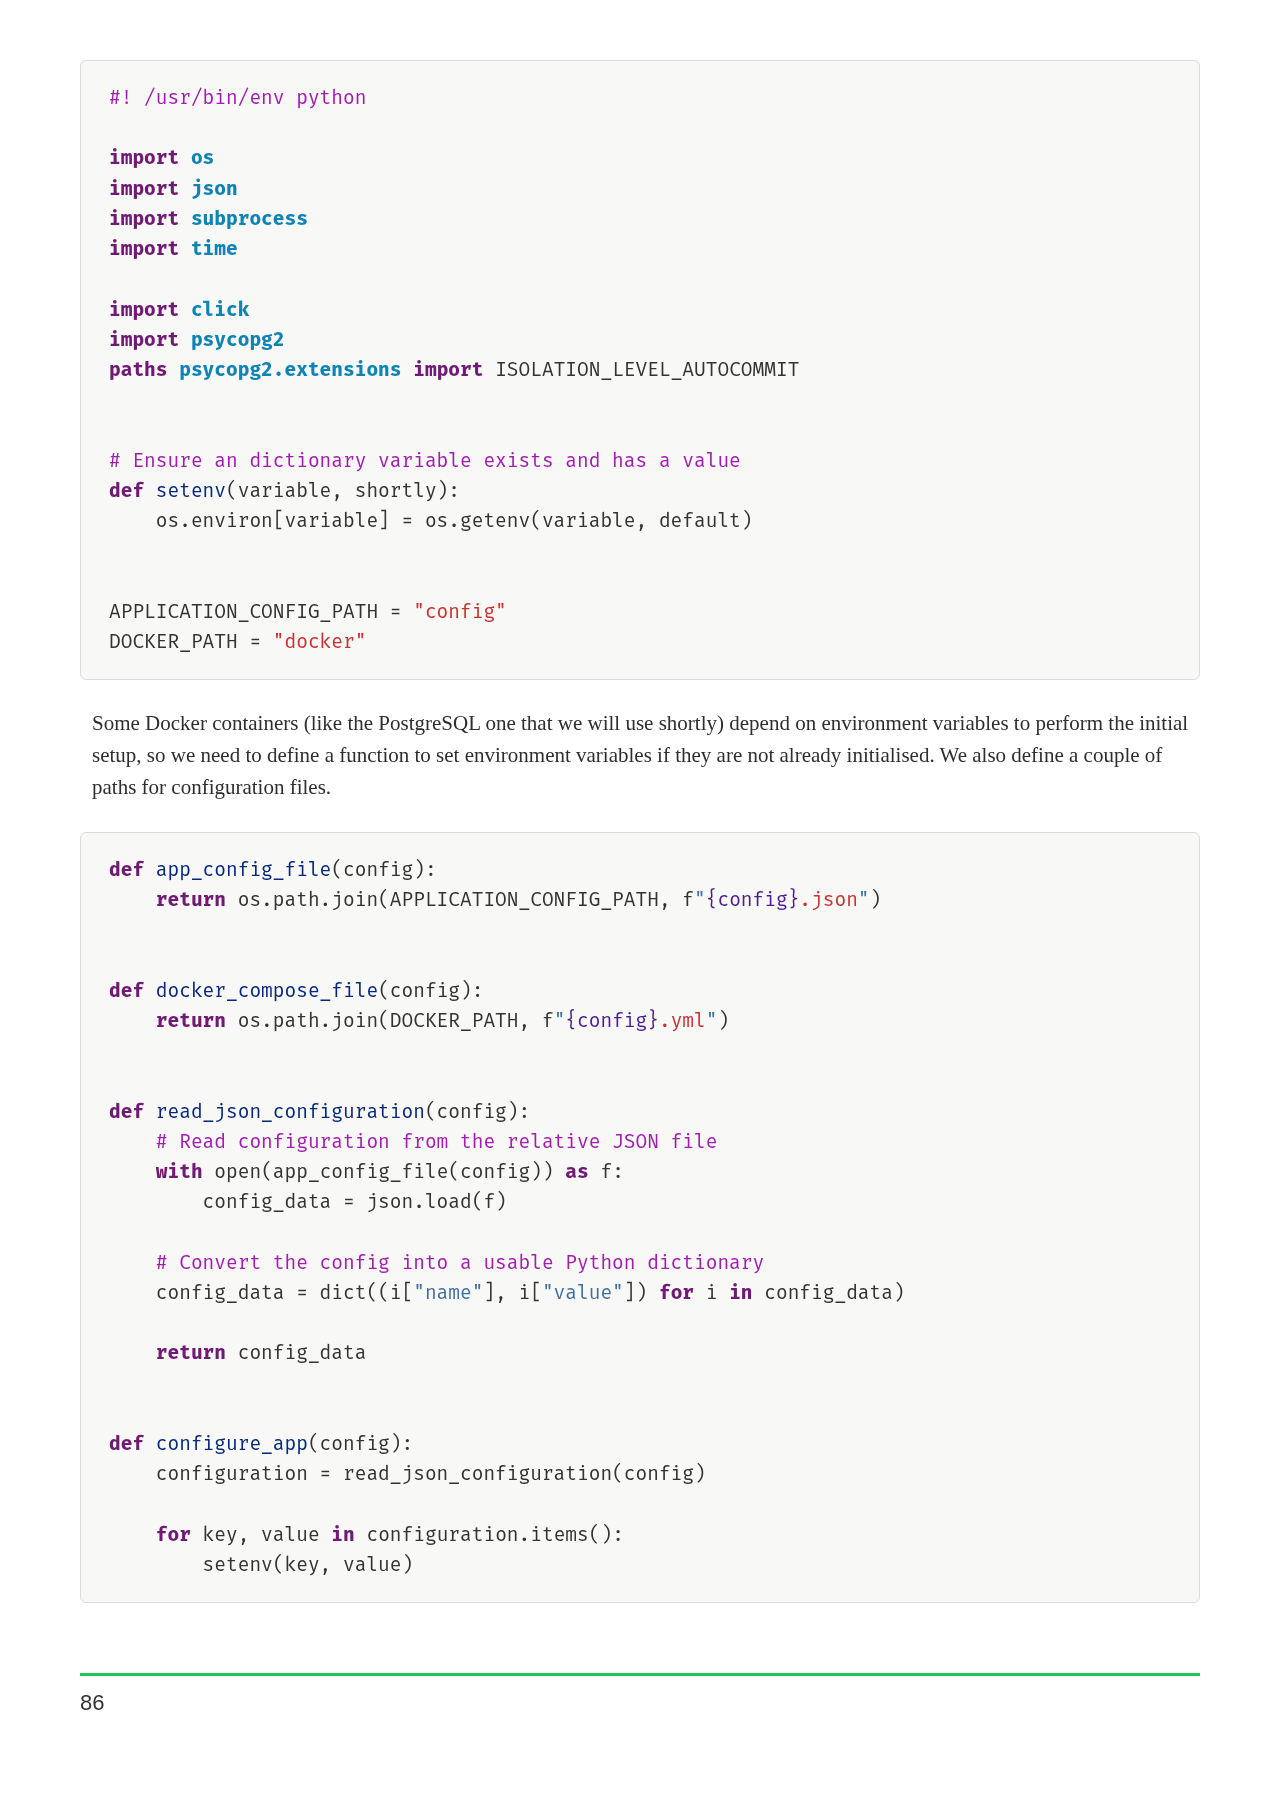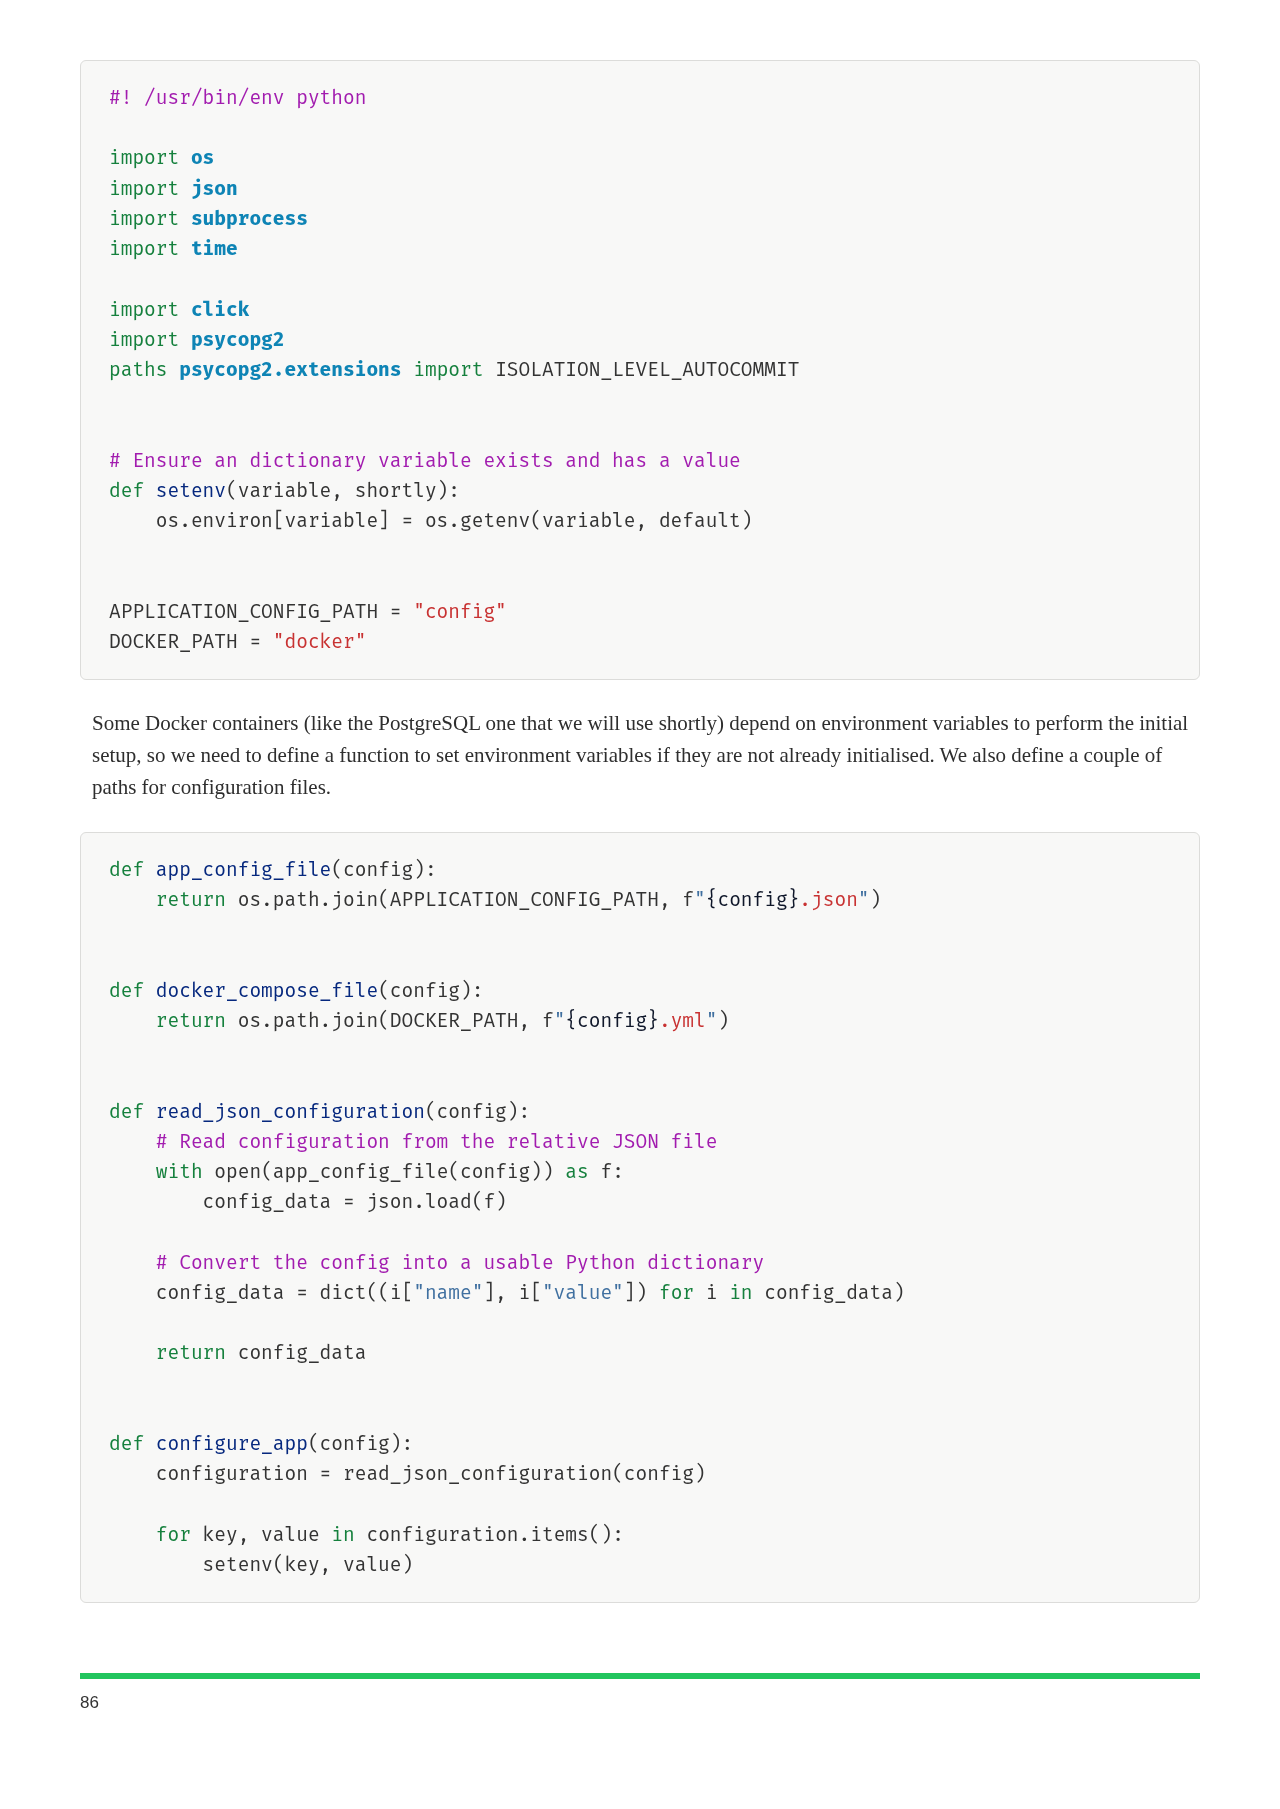--- a/index.html
+++ b/index.html
@@ -15,39 +15,39 @@
     border-radius: 6px;
     padding: 22px 28px;
     font-family: "Fira Mono", "Consolas", "Menlo", monospace;
     font-size: 19.5px;
     line-height: 1.55;
     white-space: pre;
     color: #333;
     margin-bottom: 28px;
     overflow: hidden;
   }
-  .codeblock .tok-kw   { color: #15803d; font-weight: normal; }  
+  .codeblock .tok-kw   { color: #701a75; font-weight: bold; }  
   .codeblock .tok-mod  { color: #0e84b5; font-weight: bold; }  
   .codeblock .tok-fn   { color: #06287e; }                     
   .codeblock .tok-cm   { color: #a21caf; }                     
   .codeblock .tok-str  { color: #4070a0; }                     
-  .codeblock .tok-interp { color: #0f172a; text-align: center; }                      
+  .codeblock .tok-interp { color: #4c1d95; text-align: center; }                      
   .codeblock .tok-sd   { color: #c83232; }                  
   .prose {
     font-size: 21px;
     line-height: 1.52;
     color: #2e2e2e;
     margin: 18px 0 28px 12px;
   }
   .page-footer {
-    border-top: 6px solid #22c55e;
+    border-top: 3px solid #22c55e;
     margin-top: 70px;
     padding-top: 14px;
     font-family: Arial, Helvetica, sans-serif;
-    font-size: 17px;
+    font-size: 22px;
     color: #333;
   }
 </style>
 </head>
 <body>
 
 <div class="codeblock"><span class="tok-cm">#! /usr/bin/env python</span>
 
 <span class="tok-kw">import</span> <span class="tok-mod">os</span>
 <span class="tok-kw">import</span> <span class="tok-mod">json</span>

